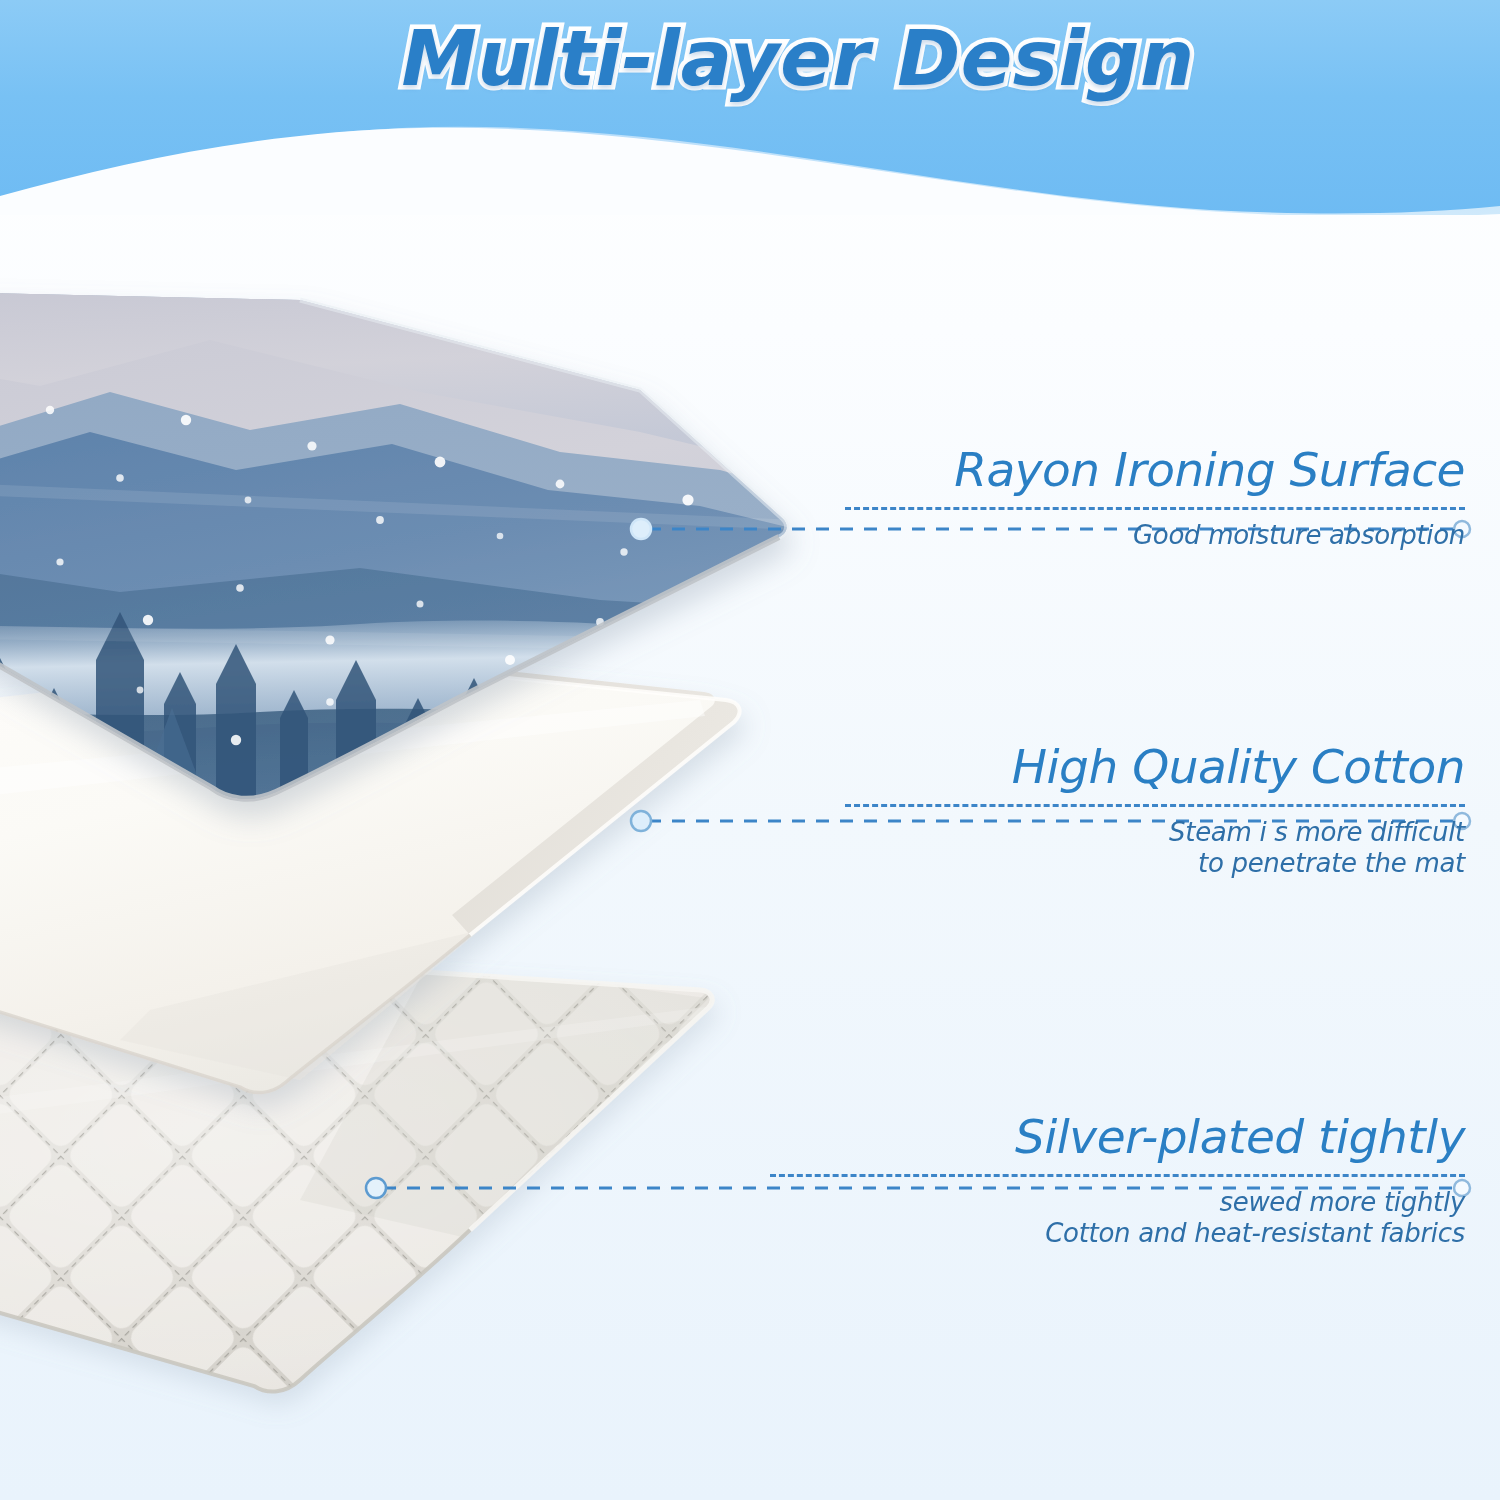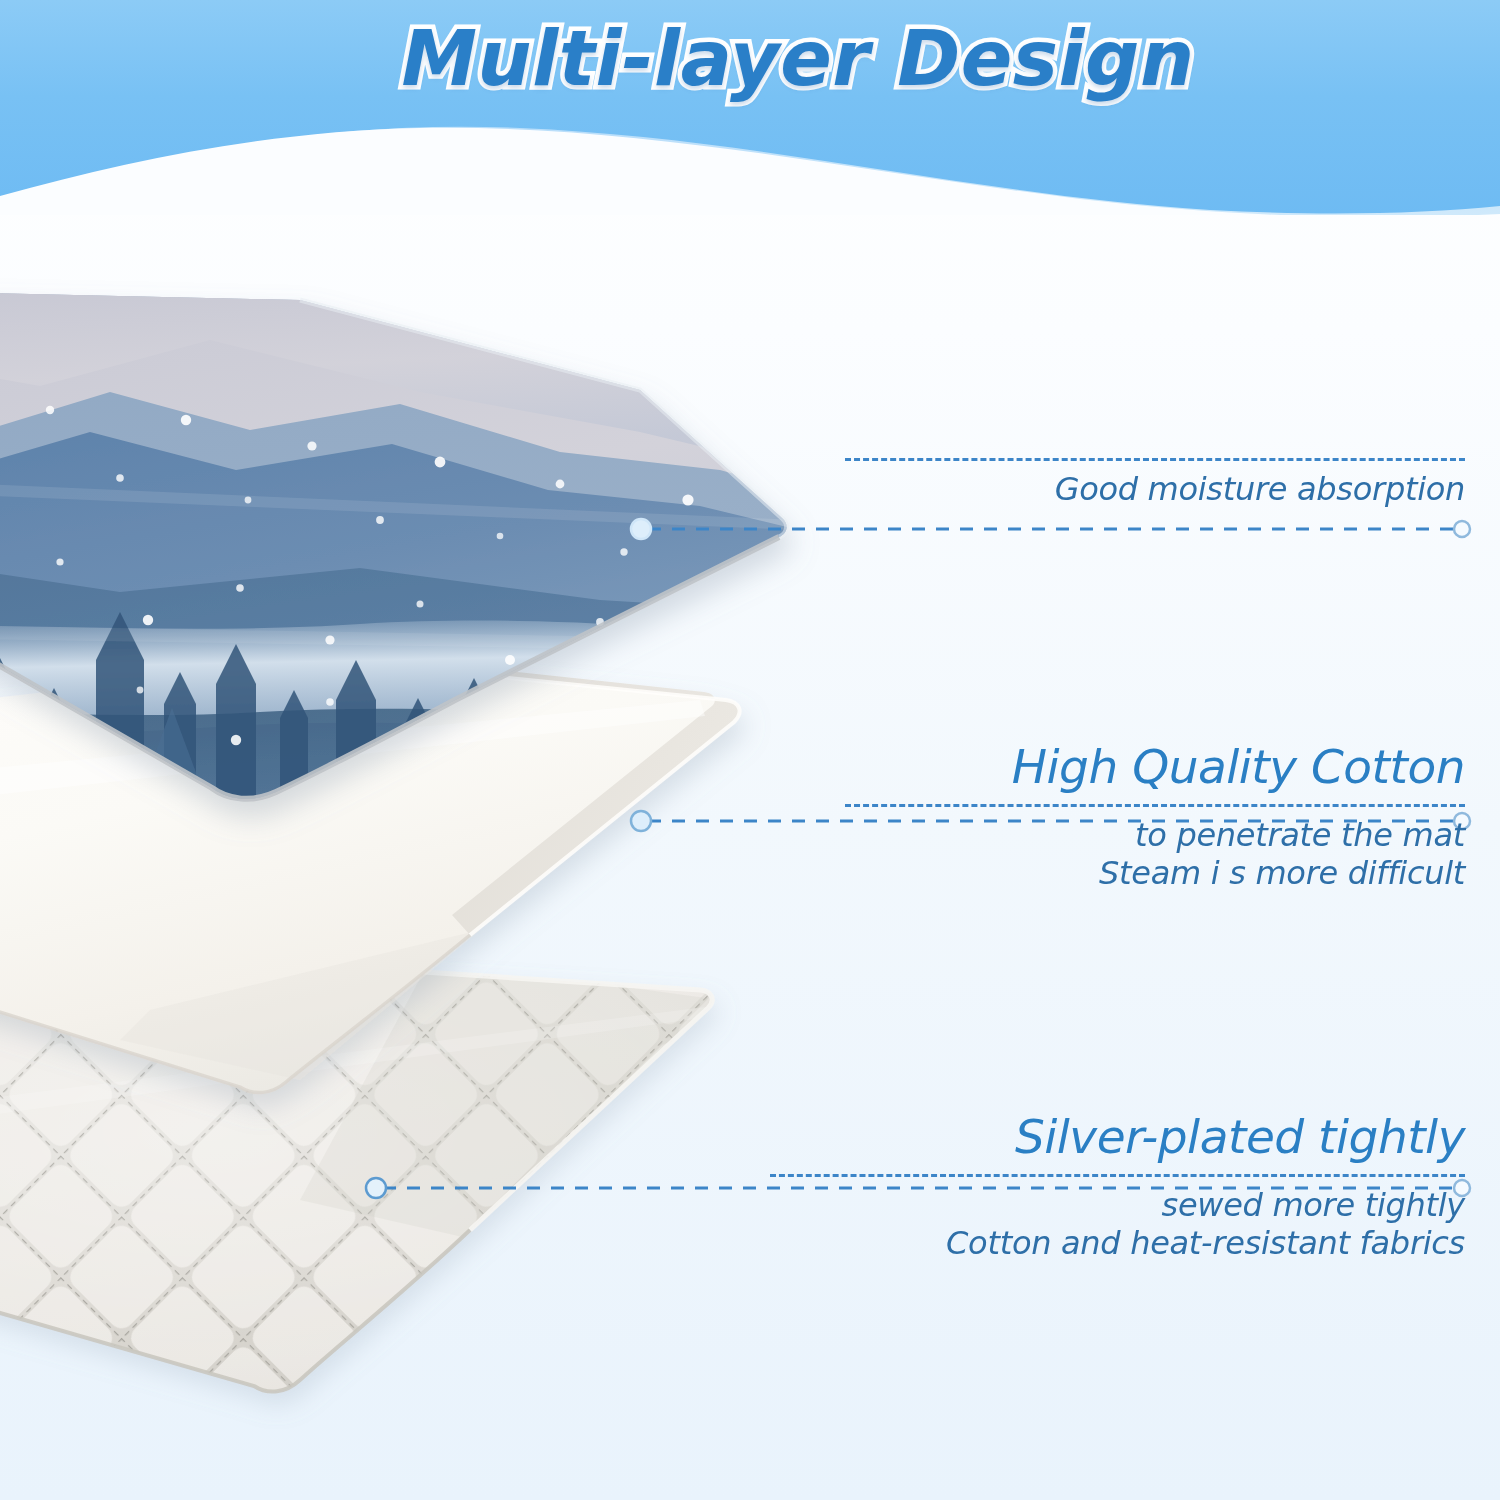--- a/index.html
+++ b/index.html
@@ -82,21 +82,21 @@
     line-height: 1.05;
     letter-spacing: -0.5px;
   }
   .callout-rule {
     margin: 13px 0 10px 0;
     height: 0;
     border: 0;
     border-top: 3px dashed #3c85c8;
   }
   .callout-desc {
-    font-size: 32px;
+    font-size: 26px;
     font-style: italic;
     color: #2e6fa8;
     line-height: 1.18;
     letter-spacing: -0.3px;
     white-space: nowrap;
   }
   #callout-1 { left: 845px; top: 445px;  width: 620px; }
   #callout-2 { left: 845px; top: 742px;  width: 620px; }
   #callout-3 { left: 770px; top: 1112px; width: 695px; }
 
@@ -374,29 +374,30 @@
     <line x1="648" y1="821" x2="1462" y2="821" stroke="#3c85c8" stroke-width="3.2" stroke-dasharray="13 11"></line>
     <circle cx="641" cy="821" r="10" fill="#ddeefb" stroke="#7fb2da" stroke-width="2.5"></circle>
     <circle cx="1462" cy="821" r="8" fill="#f4faff" stroke="#8fb9dd" stroke-width="2.5"></circle>
 
     <line x1="383" y1="1188" x2="1462" y2="1188" stroke="#3c85c8" stroke-width="3.2" stroke-dasharray="13 11"></line>
     <circle cx="376" cy="1188" r="10" fill="#e4f1fb" stroke="#5d9bd0" stroke-width="2.5"></circle>
     <circle cx="1462" cy="1188" r="8" fill="#f4faff" stroke="#8fb9dd" stroke-width="2.5"></circle>
   </svg>
 
   <div class="callout" id="callout-1">
+    <div class="callout-title">Rayon Ironing Surface</div>
     <div class="callout-rule"></div>
     <div class="callout-desc">Good moisture absorption</div>
   </div>
 
   <div class="callout" id="callout-2">
     <div class="callout-title">High Quality Cotton</div>
     <div class="callout-rule"></div>
+    <div class="callout-desc">Steam i s more difficult</div>
     <div class="callout-desc">to penetrate the mat</div>
-    <div class="callout-desc">Steam i s more difficult</div>
   </div>
 
   <div class="callout" id="callout-3">
     <div class="callout-title">Silver-plated tightly</div>
     <div class="callout-rule"></div>
     <div class="callout-desc">sewed more tightly</div>
     <div class="callout-desc">Cotton and heat-resistant fabrics</div>
   </div>
 
 </div>

